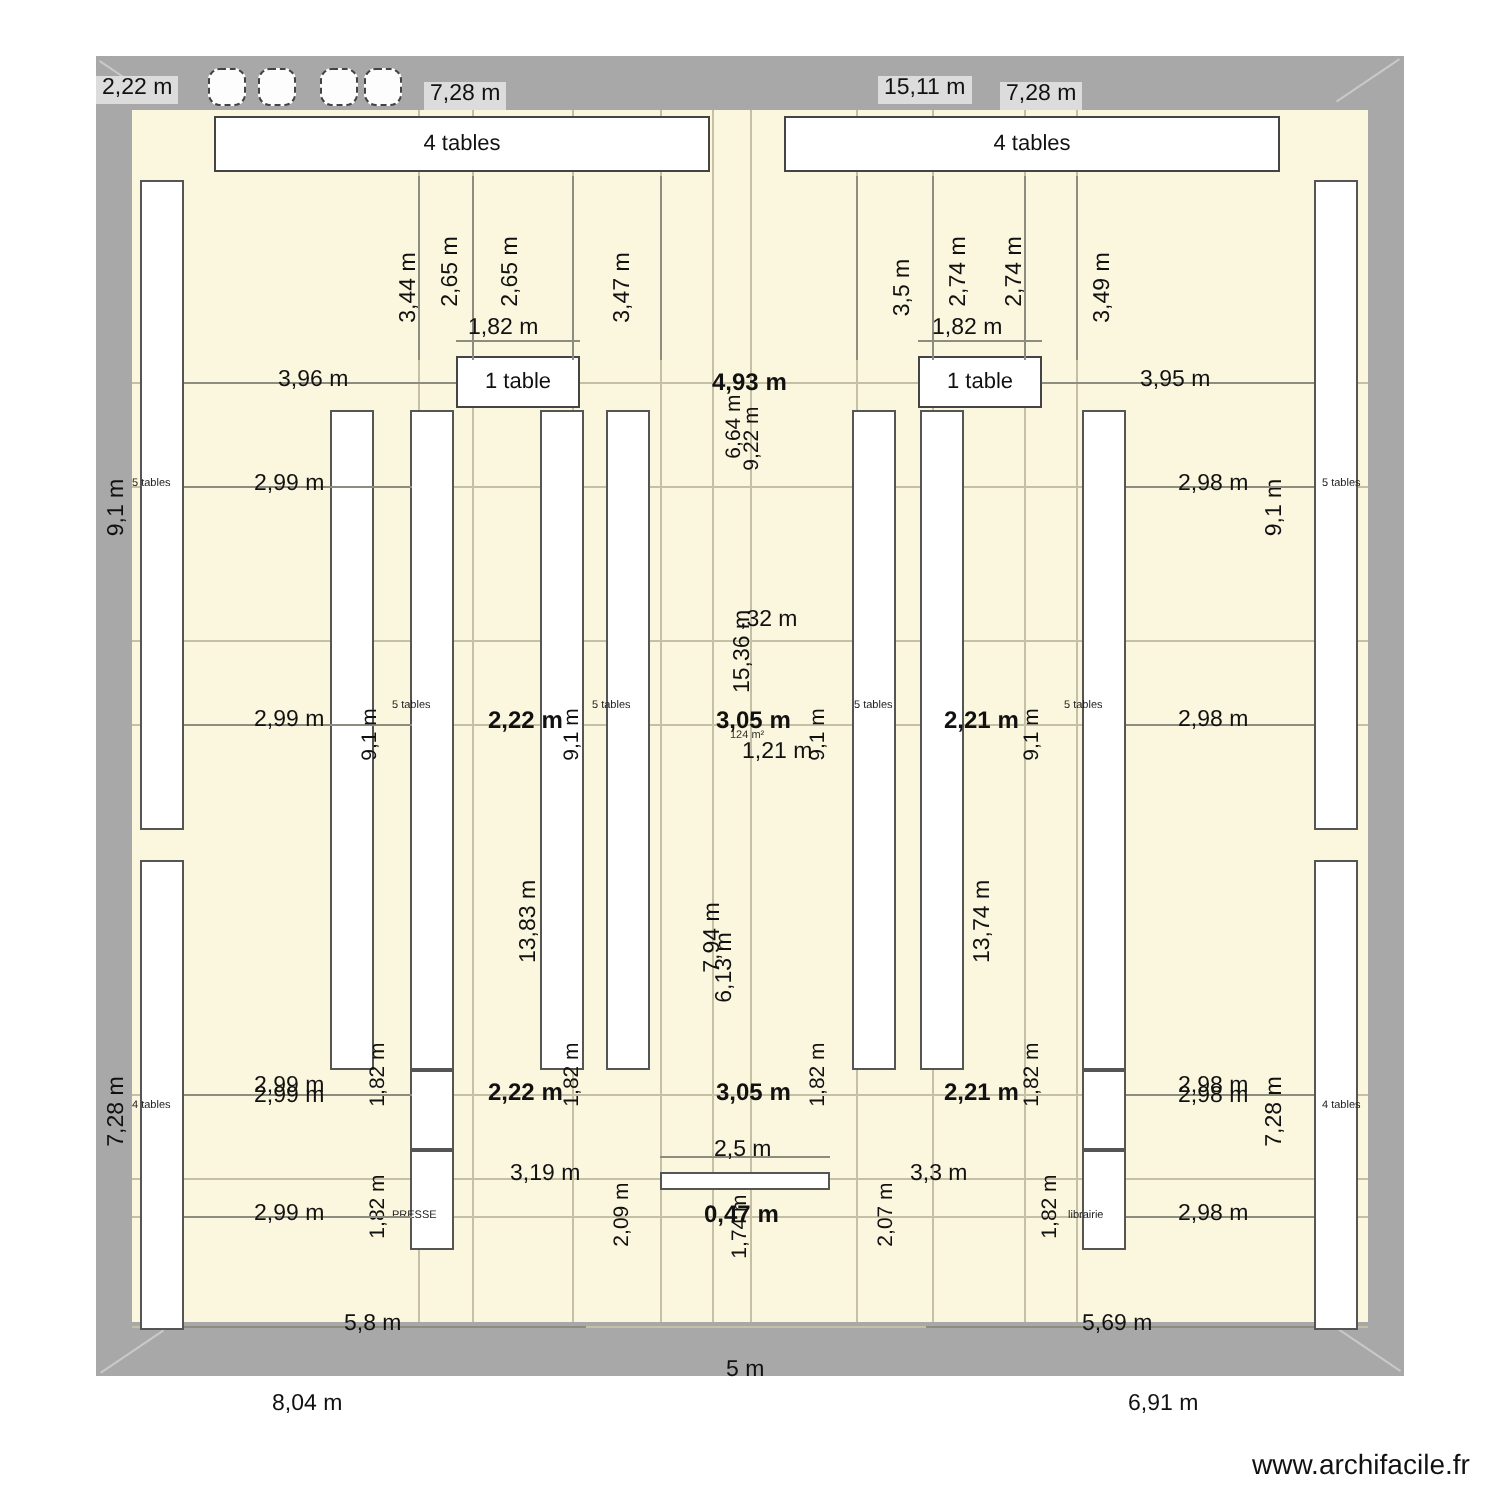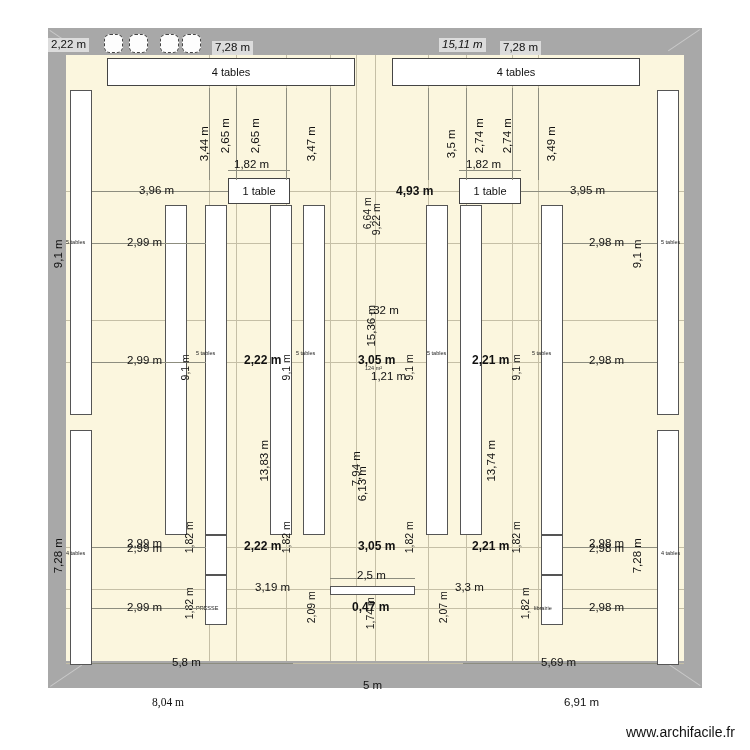--- a/index.html
+++ b/index.html
@@ -108,21 +108,21 @@
   <div class="thin-lbl" style="left:427px;top:350px;">5 tables</div>
   <div class="thin-lbl" style="left:532px;top:350px;">5 tables</div>
   <div class="thin-lbl" style="left:661px;top:239px;">5 tables</div>
   <div class="thin-lbl" style="left:66px;top:550px;">4 tables</div>
   <div class="thin-lbl" style="left:661px;top:550px;">4 tables</div>
   <div class="thin-lbl" style="left:196px;top:605px;">PRESSE</div>
   <div class="thin-lbl" style="left:534px;top:605px;">librairie</div>
 
   <div class="lbl shade" style="left:48px;top:38px;">2,22 m</div>
   <div class="lbl shade" style="left:212px;top:41px;">7,28 m</div>
-  <div class="lbl shade" style="left:439px;top:38px;font-style:italic;">15,11 m</div>
+  <div class="lbl shade" style="left:439px;top:38px;">15,11 m</div>
   <div class="lbl shade" style="left:500px;top:41px;">7,28 m</div>
 
   <div class="dimline-v" style="left:209px;top:88px;height:92px;"></div>
   <div class="dimline-v" style="left:236px;top:88px;height:92px;"></div>
   <div class="dimline-v" style="left:286px;top:88px;height:92px;"></div>
   <div class="dimline-v" style="left:330px;top:88px;height:92px;"></div>
   <div class="dimline-v" style="left:428px;top:88px;height:92px;"></div>
   <div class="dimline-v" style="left:466px;top:88px;height:92px;"></div>
   <div class="dimline-v" style="left:512px;top:88px;height:92px;"></div>
   <div class="dimline-v" style="left:538px;top:88px;height:92px;"></div>
@@ -137,21 +137,21 @@
   <div class="lbl vert" style="left:522px;top:138px;width:60px;text-align:center;">3,49 m</div>
 
   <div class="dimline-h" style="left:228px;top:170px;width:62px;"></div>
   <div class="dimline-h" style="left:459px;top:170px;width:62px;"></div>
   <div class="lbl" style="left:234px;top:159px;">1,82 m</div>
   <div class="lbl" style="left:466px;top:159px;">1,82 m</div>
 
   <div class="dimline-h" style="left:92px;top:191px;width:136px;"></div>
   <div class="dimline-h" style="left:521px;top:191px;width:136px;"></div>
   <div class="lbl" style="left:139px;top:185px;">3,96 m</div>
-  <div class="lbl bold" style="left:356px;top:185px;margin-left:40px;">4,93 m</div>
+  <div class="lbl bold" style="left:356px;top:185px;">4,93 m</div>
   <div class="lbl" style="left:570px;top:185px;">3,95 m</div>
 
   <div class="lbl vert sm" style="left:339px;top:208px;width:56px;text-align:center;">6,64 m</div>
   <div class="lbl vert sm" style="left:348px;top:214px;width:56px;text-align:center;">9,22 m</div>
 
   <div class="lbl vert" style="left:29px;top:248px;width:60px;text-align:center;">9,1 m</div>
   <div class="lbl vert" style="left:608px;top:248px;width:60px;text-align:center;">9,1 m</div>
 
   <div class="dimline-h" style="left:92px;top:243px;width:114px;"></div>
   <div class="dimline-h" style="left:563px;top:243px;width:94px;"></div>
@@ -216,18 +216,18 @@
 
   <div class="lbl vert" style="left:29px;top:550px;width:60px;text-align:center;">7,28 m</div>
   <div class="lbl vert" style="left:608px;top:550px;width:60px;text-align:center;">7,28 m</div>
   <div class="lbl vert" style="left:615px;top:550px;width:60px;text-align:center;"></div>
 
   <div class="dimline-h" style="left:92px;top:663px;width:201px;"></div>
   <div class="dimline-h" style="left:463px;top:663px;width:194px;"></div>
   <div class="lbl" style="left:172px;top:657px;">5,8 m</div>
   <div class="lbl" style="left:541px;top:657px;">5,69 m</div>
   <div class="lbl" style="left:363px;top:680px;">5 m</div>
-  <div class="lbl" style="left:152px;top:697px;font-family:Liberation Serif, serif;">8,04 m</div>
+  <div class="lbl" style="left:136px;top:697px;">8,04 m</div>
   <div class="lbl" style="left:564px;top:697px;">6,91 m</div>
 
   <div class="credit" style="left:626px;top:724px;">www.archifacile.fr</div>
 
 </div>
 
 </body></html>

